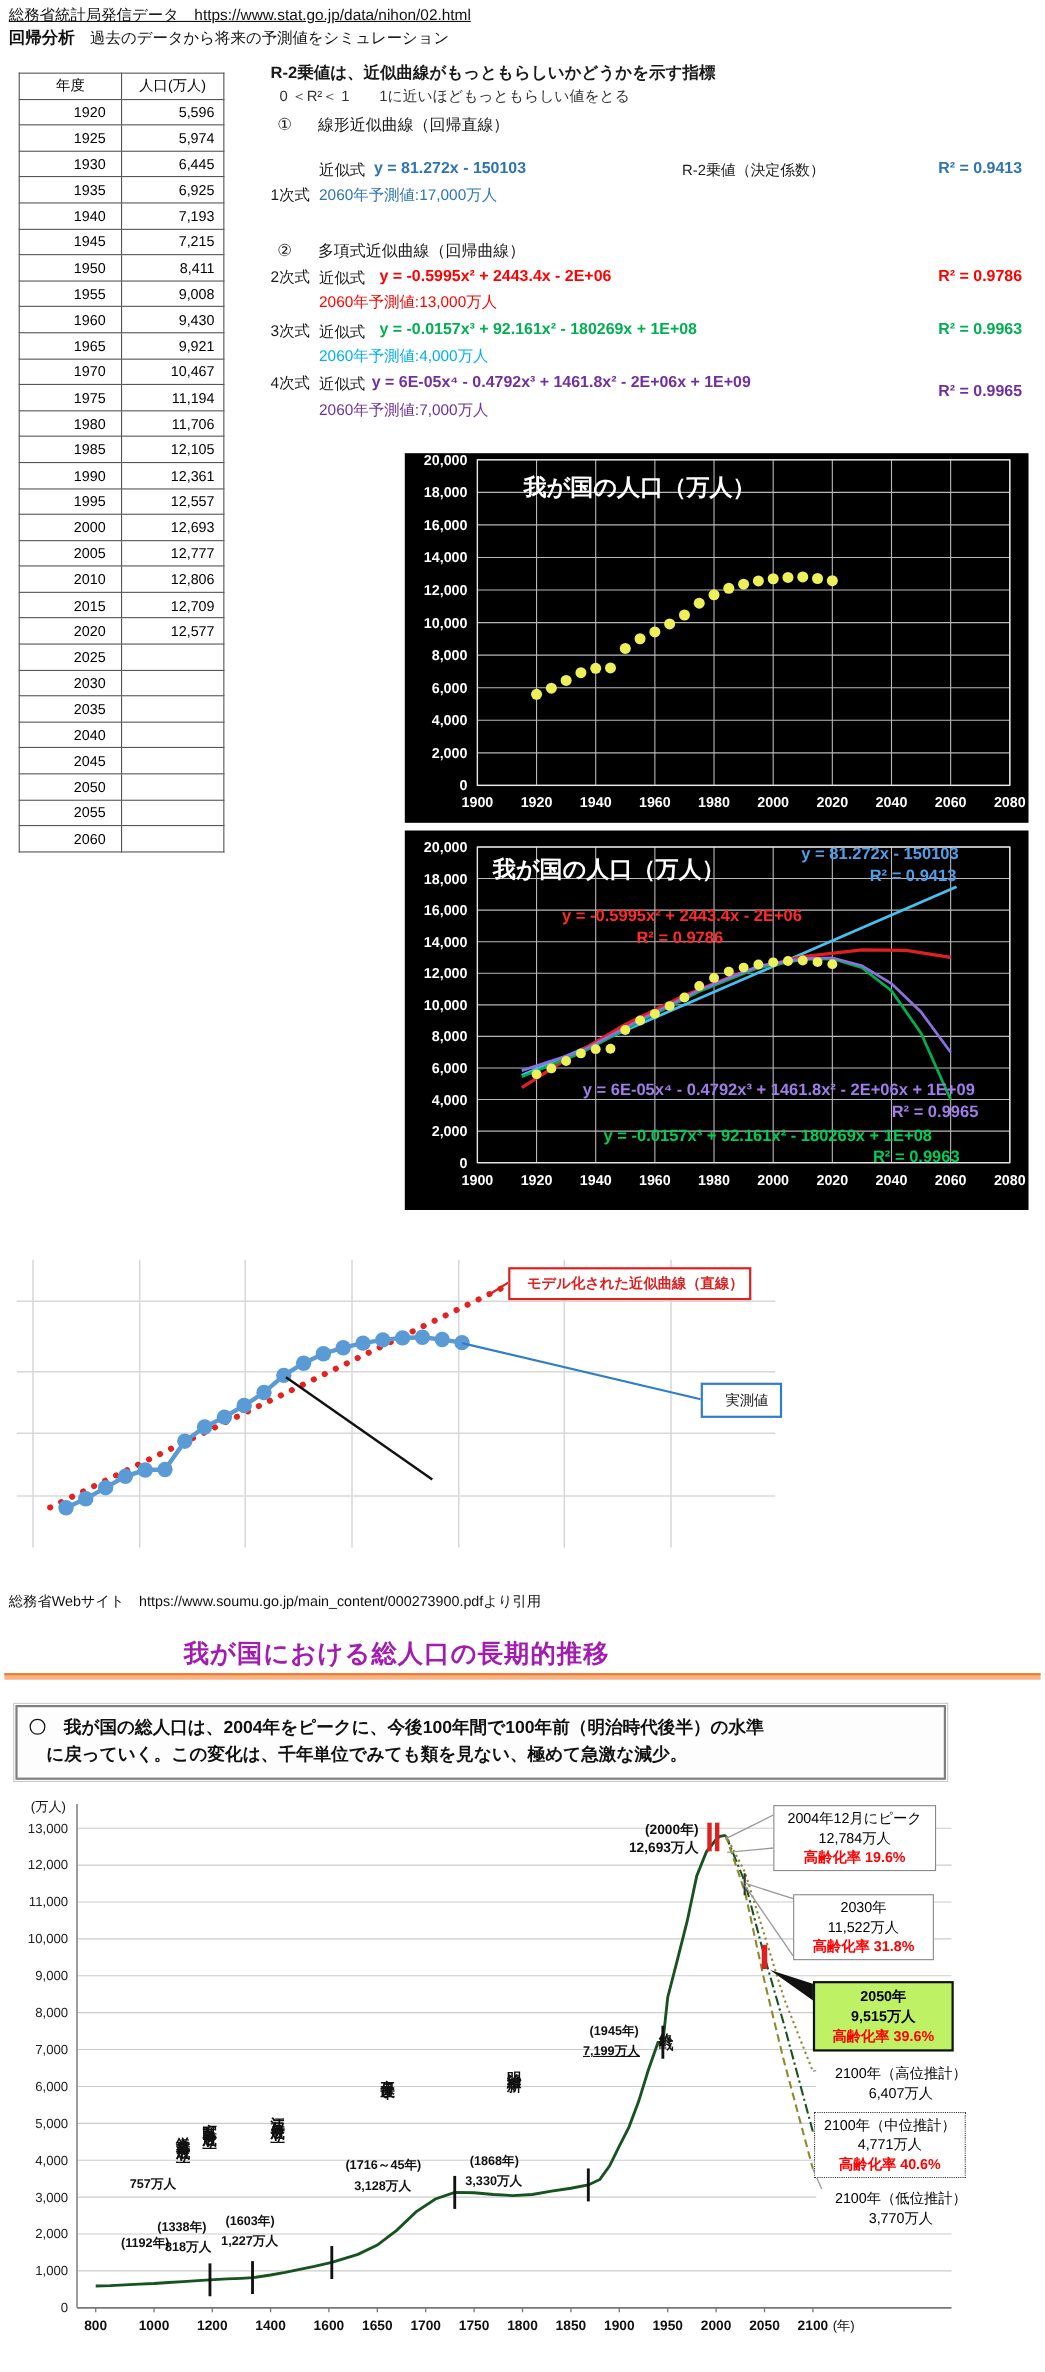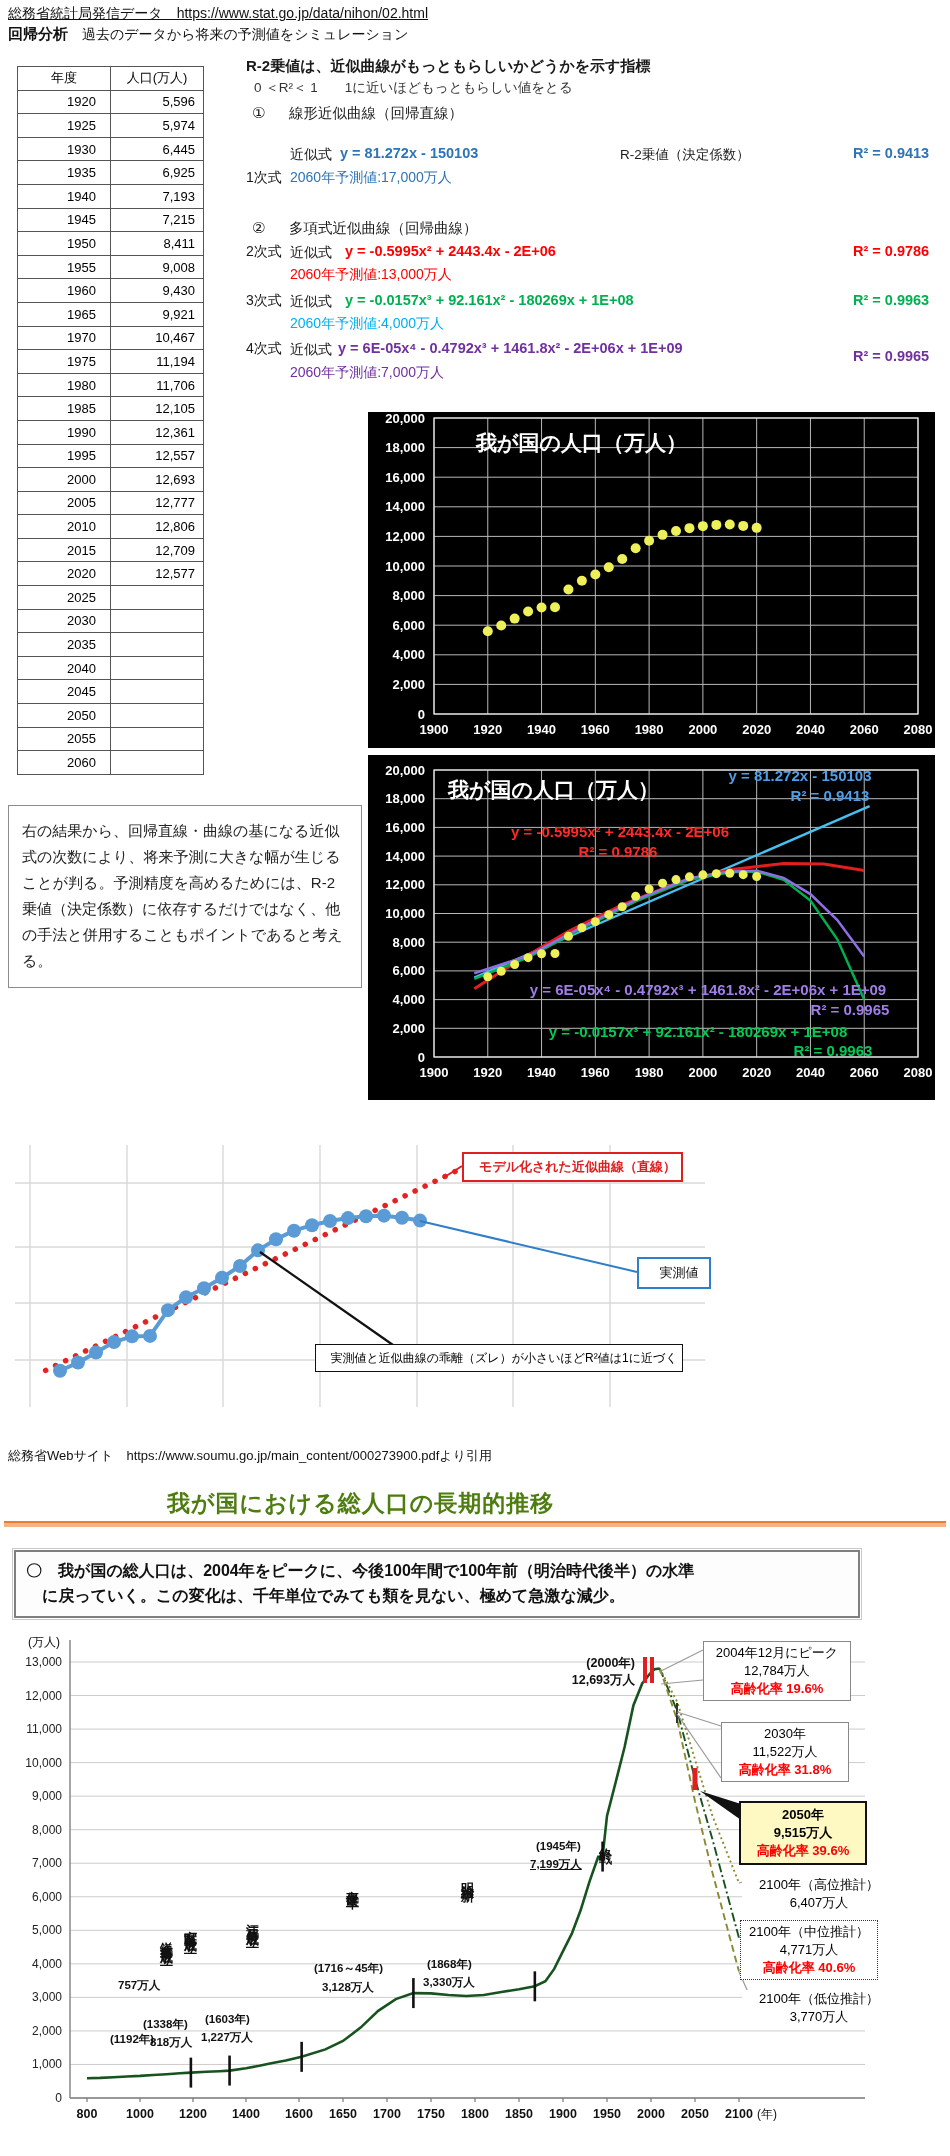--- a/index.html
+++ b/index.html
@@ -355,21 +355,20 @@
         <text x="432" y="26" fill="#4f9fe8" font-size="15" font-weight="bold" text-anchor="middle">y = 81.272x - 150103</text>
         <text x="462" y="46" fill="#4f9fe8" font-size="15" font-weight="bold" text-anchor="middle">R² = 0.9413</text>
         <text x="252" y="82" fill="#ff2a2a" font-size="15" font-weight="bold" text-anchor="middle">y = -0.5995x² + 2443.4x - 2E+06</text>
         <text x="250" y="102" fill="#ff2a2a" font-size="15" font-weight="bold" text-anchor="middle">R² = 0.9786</text>
         <text x="340" y="240" fill="#a07de8" font-size="15" font-weight="bold" text-anchor="middle">y = 6E-05x⁴ - 0.4792x³ + 1461.8x² - 2E+06x + 1E+09</text>
         <text x="482" y="260" fill="#a07de8" font-size="15" font-weight="bold" text-anchor="middle">R² = 0.9965</text>
         <text x="330" y="282" fill="#00cc55" font-size="15" font-weight="bold" text-anchor="middle">y = -0.0157x³ + 92.161x² - 180269x + 1E+08</text>
         <text x="465" y="301" fill="#00cc55" font-size="15" font-weight="bold" text-anchor="middle">R² = 0.9963</text>
       </svg></div>
 
-  <div class="notebox jp" style="left:8px;top:805px;width:326px;">右の結果から、回帰直線・曲線の基になる近似式の次数により、将来予測に大きな幅が生じることが判る。予測精度を高めるためには、R-2乗値（決定係数）に依存するだけではなく、他の手法と併用することもポイントであると考える。</div>
 
   <div id="chartC" class="abs" style="left:15px;top:1145px;width:690px;height:262px;"><svg width="690" height="262">
         <g>
           <line x1="15" y1="0" x2="15" y2="262" stroke="#d8d8d8" stroke-width="1.4"></line>
           <line x1="112" y1="0" x2="112" y2="262" stroke="#d8d8d8" stroke-width="1.4"></line>
           <line x1="208" y1="0" x2="208" y2="262" stroke="#d8d8d8" stroke-width="1.4"></line>
           <line x1="305" y1="0" x2="305" y2="262" stroke="#d8d8d8" stroke-width="1.4"></line>
           <line x1="402" y1="0" x2="402" y2="262" stroke="#d8d8d8" stroke-width="1.4"></line>
           <line x1="498" y1="0" x2="498" y2="262" stroke="#d8d8d8" stroke-width="1.4"></line>
           <line x1="595" y1="0" x2="595" y2="262" stroke="#d8d8d8" stroke-width="1.4"></line>
@@ -402,24 +401,23 @@
           <circle cx="369" cy="70.67100000000002" r="7" fill="#5b9bd5"></circle>
           <circle cx="387" cy="72.75650000000002" r="7" fill="#5b9bd5"></circle>
           <circle cx="405" cy="75.59450000000001" r="7" fill="#5b9bd5"></circle>
         </g>
         <line x1="428" y1="33" x2="447" y2="21" stroke="#e02020" stroke-width="2"></line>
         <line x1="405" y1="76" x2="622" y2="127" stroke="#2f7ec7" stroke-width="2"></line>
         <line x1="245" y1="107" x2="378" y2="200" stroke="#111" stroke-width="2.2"></line>
       </svg></div>
   <div class="callout" style="left:462px;top:1152px;width:207px;height:26px;border:2px solid #e02020;color:#e02020;font-weight:bold;line-height:26px;">モデル化された近似曲線（直線）</div>
   <div class="callout" style="left:637px;top:1257px;width:60px;height:28px;border:2px solid #2f7ec7;color:#111;font-weight:normal;line-height:28px;">実測値</div>
-  <div class="callout" style="left:315px;top:1344px;width:356px;height:26px;border:1.5px solid #111;font-size:12px;line-height:26px;">実測値と近似曲線の乖離（ズレ）が小さいほどR²値は1に近づく</div>
 
   <div class="abs jp" style="left:8px;top:1447px;font-size:13px;color:#111;">総務省Webサイト　https://www.soumu.go.jp/main_content/000273900.pdfより引用</div>
-  <div class="abs jp bold" style="left:167px;top:1488px;font-size:23px;color:#4d7c0f;letter-spacing:1px;">我が国における総人口の長期的推移</div>
+  <div class="abs jp bold" style="left:167px;top:1488px;font-size:23px;color:#a21caf;letter-spacing:1px;">我が国における総人口の長期的推移</div>
   <div class="rule" style="left:4px;top:1521px;width:942px;"></div>
 
   <div class="statement" style="left:14px;top:1550px;width:822px;">
     <div>〇　我が国の総人口は、2004年をピークに、今後100年間で100年前（明治時代後半）の水準</div>
     <div>　に戻っていく。この変化は、千年単位でみても類を見ない、極めて急激な減少。</div>
   </div>
 
   <div id="chartD" class="abs" style="left:0;top:1628px;width:950px;height:528px;"><svg width="950" height="528">
         <line x1="70" y1="436.462" x2="865" y2="436.462" stroke="#cccccc" stroke-width="1"></line>
         <line x1="70" y1="402.924" x2="865" y2="402.924" stroke="#cccccc" stroke-width="1"></line>
@@ -516,21 +514,21 @@
   <div class="callout" style="left:703px;top:1641px;width:146px;border:1px solid #888;padding:2px 0;">
     <div>2004年12月にピーク</div>
     <div>12,784万人</div>
     <div class="r">高齢化率 19.6%</div>
   </div>
   <div class="callout" style="left:721px;top:1722px;width:126px;border:1px solid #888;padding:2px 0;">
     <div>2030年</div>
     <div>11,522万人</div>
     <div class="r">高齢化率 31.8%</div>
   </div>
-  <div class="callout" style="left:739px;top:1801px;width:124px;border:2.5px solid #111;background:#fef9c3;padding:3px 0;font-weight:bold;">
+  <div class="callout" style="left:739px;top:1801px;width:124px;border:2.5px solid #111;background:#bef264;padding:3px 0;font-weight:bold;">
     <div>2050年</div>
     <div>9,515万人</div>
     <div class="r">高齢化率 39.6%</div>
   </div>
   <div class="callout" style="left:742px;top:1876px;width:134px;">
     <div>2100年（高位推計）</div>
     <div>6,407万人</div>
   </div>
   <div class="callout" style="left:740px;top:1920px;width:136px;border:1.5px dotted #333;padding:2px 0;">
     <div>2100年（中位推計）</div>

